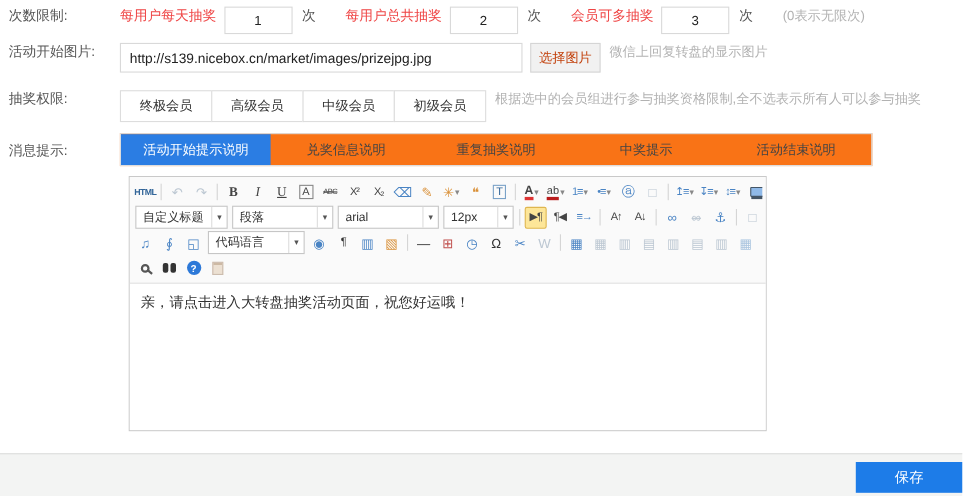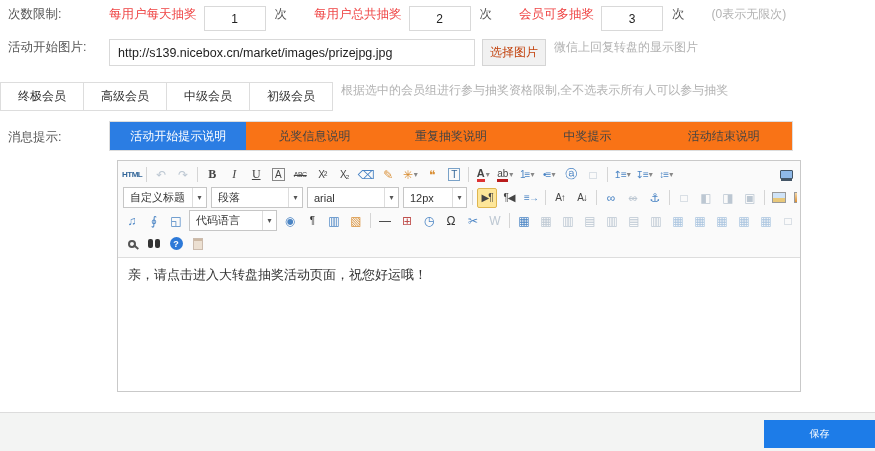--- a/index.html
+++ b/index.html
@@ -37,21 +37,21 @@
   .perm-hint { margin-left:8px; }
 
   
   .row-tabs { margin-top:10px; }
   .tabbar { width:684px; height:30px; display:flex; border:1px solid #ddd; background:#f97316; }
   .tab { flex:1; display:flex; align-items:center; justify-content:center;
     font-size:12px; color:#444; cursor:pointer; }
   .tab.active { background:var(--accent,#2b7de3); color:#fff; }
 
   
-  .editor { margin:9px 0 0 117px; width:684px; border:1px solid #c9c9c9; }
+  .editor { margin:9px 0 0 117px; width:580px; border:1px solid #c9c9c9; }
   .toolbar { background:#fafafa; border-bottom:1px solid #ddd; padding:2px 3px; }
   .trow { display:flex; align-items:center; height:23px; overflow:hidden; }
   .tspring { flex:1; }
   .tsep { width:1px; height:15px; background:#d5d5d5; margin:0 3px; flex-shrink:0; }
   .tbtn { min-width:20px; height:20px; display:inline-flex; align-items:center;
     justify-content:center; font-size:12px; color:#444; border-radius:2px;
     margin:0 1px; cursor:pointer; flex-shrink:0; }
   .tbtn .g { display:inline-flex; align-items:center; justify-content:center; }
   .tbtn .dd { font-size:8px; color:#888; margin-left:1px; }
   .t-sm .g { font-size:10px; letter-spacing:-1px; }
@@ -96,22 +96,22 @@
   .i-clip .g { width:10px; height:12px; background:#ece0d2; border:1px solid #ccbcae;
     box-shadow:inset 0 2px 0 #cdb9a4; }
 
   .content { height:133px; background:#fff; padding:7px 10px; font-size:13px;
     color:#333; line-height:1.5; }
 
   
   .footer { position:absolute; left:0; right:0; bottom:0; height:39px;
     background:#f3f4f3; border-top:1px solid #dcdcdc; display:flex;
     justify-content:flex-end; padding-top:7px; }
-  .save-btn { width:111px; height:28px; background:var(--save,#1d7ce8); color:#fff;
-    border:none; font-size:10px; cursor:pointer;
+  .save-btn { width:97px; height:28px; background:var(--save,#1d7ce8); color:#fff;
+    border:none; font-size:13px; cursor:pointer;
     font-family:"Liberation Sans","DejaVu Sans",sans-serif; }
 </style>
 </head>
 <body>
 
 <div class="page">
 
   <div class="frow row-limits">
     <div class="flabel">次数限制:</div>
     <div class="frow" id="limits">
@@ -129,20 +129,21 @@
   </div>
 
   <div class="frow row-image">
     <div class="flabel">活动开始图片:</div>
     <input class="url-input" type="text" value="http://s139.nicebox.cn/market/images/prizejpg.jpg" style="">
     <button class="pick-btn">选择图片</button>
     <span class="hint">微信上回复转盘的显示图片</span>
   </div>
 
   <div class="frow row-perm">
+    <div class="flabel">抽奖权限:</div>
     <div class="perm-group" id="groups">
         <button class="perm-btn">终极会员</button>
         <button class="perm-btn">高级会员</button>
         <button class="perm-btn">中级会员</button>
         <button class="perm-btn">初级会员</button>
       </div>
     <span class="hint perm-hint">根据选中的会员组进行参与抽奖资格限制,全不选表示所有人可以参与抽奖</span>
   </div>
 
   <div class="frow row-tabs">

